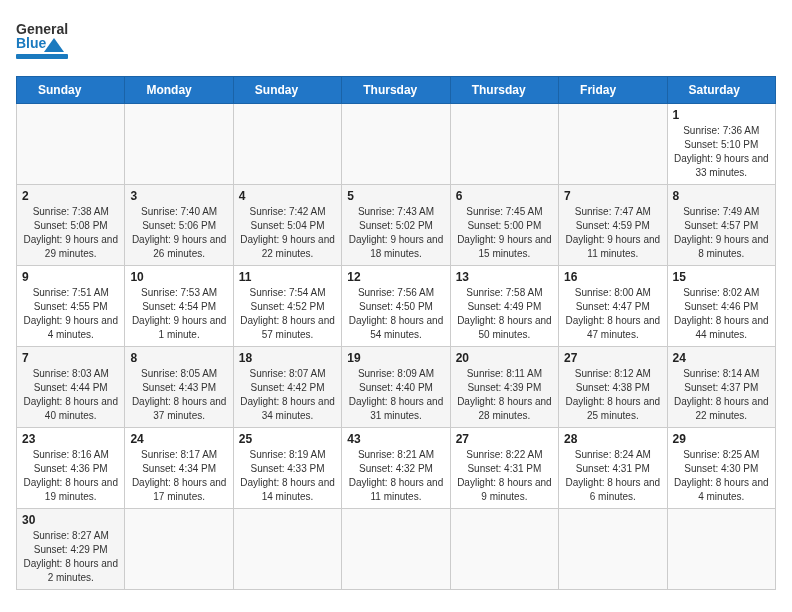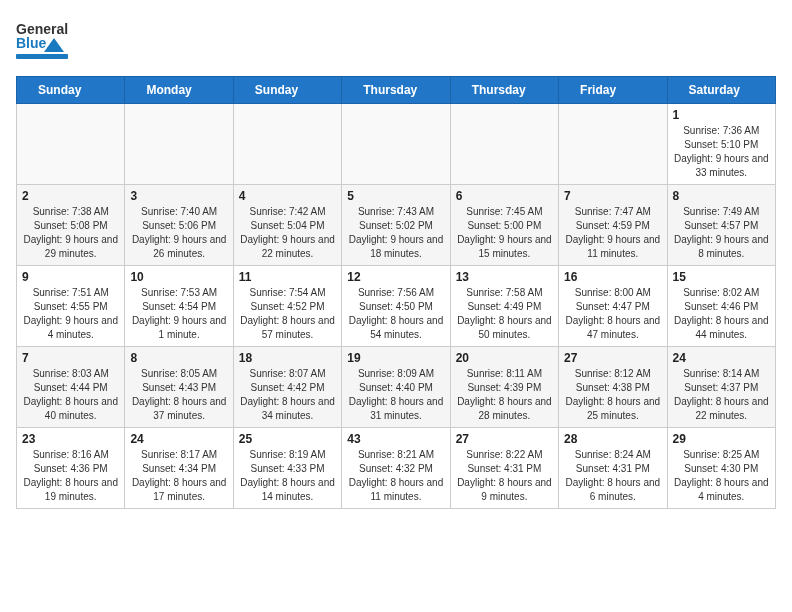--- a/index.html
+++ b/index.html
@@ -238,14 +238,26 @@
         </td>
         <td>
           <span class="day-num">28</span>
           <div class="day-info">Sunrise: 8:24 AM<br>Sunset: 4:31 PM<br>Daylight: 8 hours and 6 minutes.</div>
         </td>
         <td>
           <span class="day-num">29</span>
           <div class="day-info">Sunrise: 8:25 AM<br>Sunset: 4:30 PM<br>Daylight: 8 hours and 4 minutes.</div>
         </td>
       </tr>
+      <tr>
+        <td>
+          <span class="day-num">30</span>
+          <div class="day-info">Sunrise: 8:27 AM<br>Sunset: 4:29 PM<br>Daylight: 8 hours and 2 minutes.</div>
+        </td>
+        <td class="empty-cell"></td>
+        <td class="empty-cell"></td>
+        <td class="empty-cell"></td>
+        <td class="empty-cell"></td>
+        <td class="empty-cell"></td>
+        <td class="empty-cell"></td>
+      </tr>
     </tbody>
 </table>
 
 </body></html>

